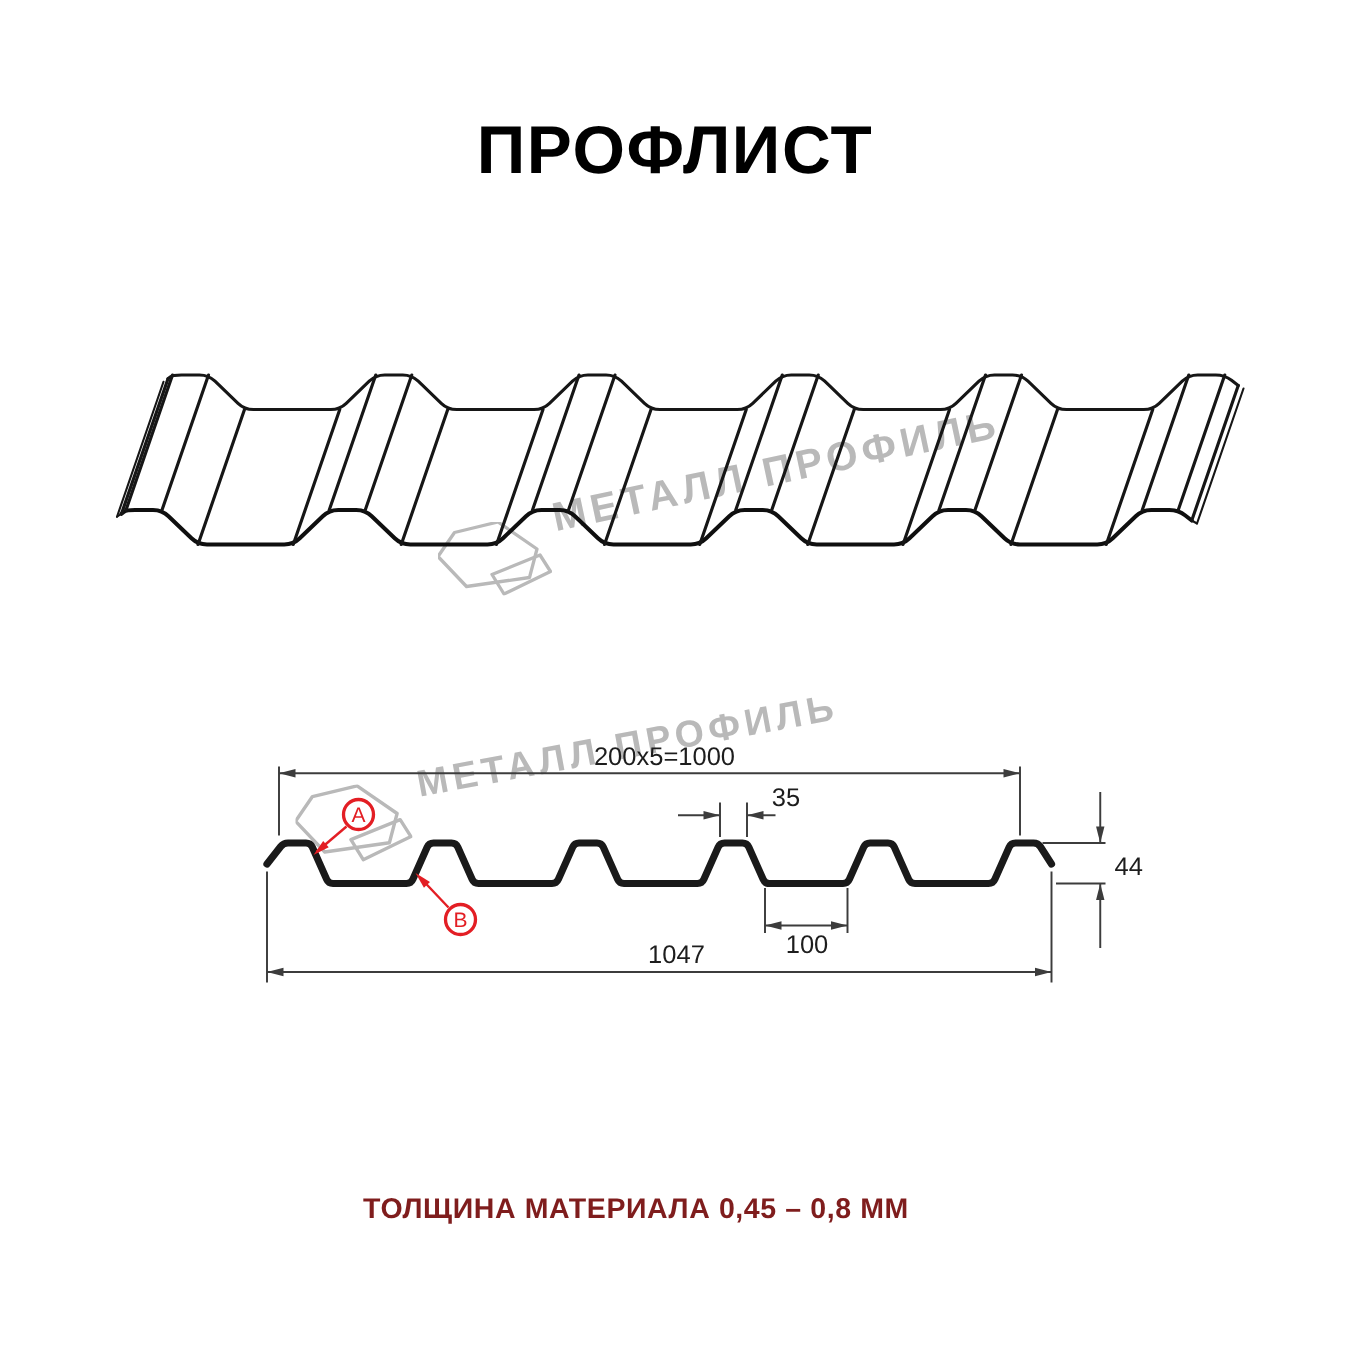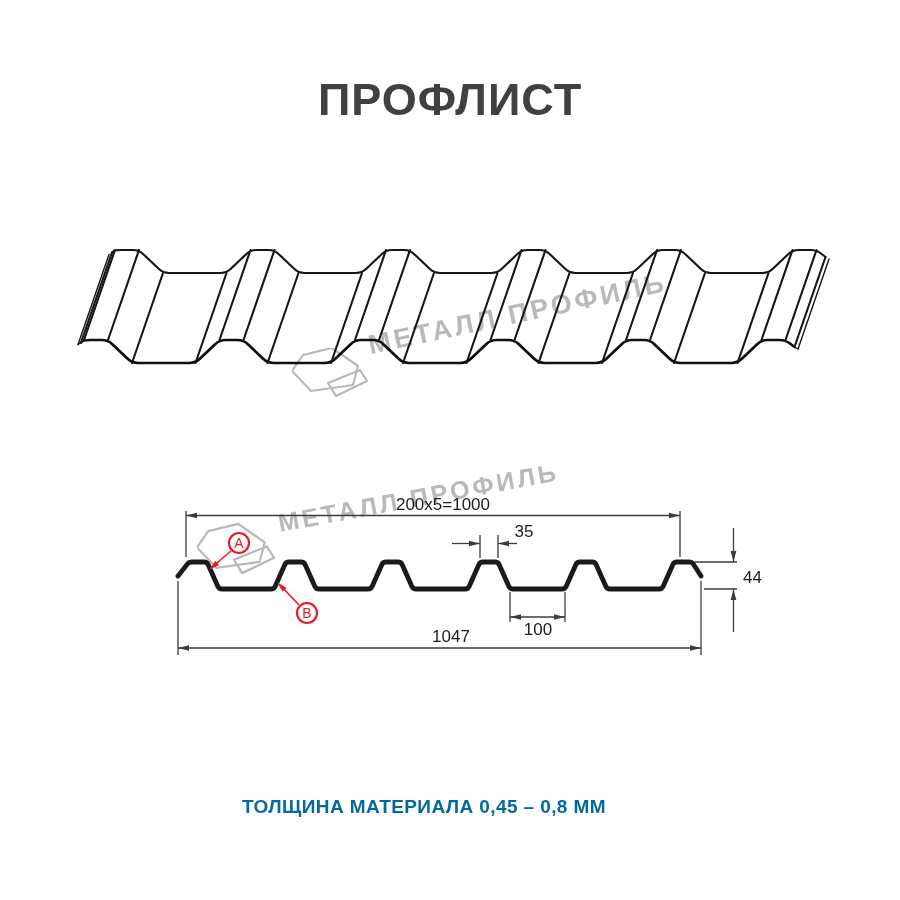--- a/index.html
+++ b/index.html
@@ -1,23 +1,23 @@
 <!DOCTYPE html>
 <html><head>
 <meta charset="utf-8">
 <style>
   html,body{margin:0;padding:0;background:#ffffff;}
   #stage{position:relative;width:900px;height:900px;background:#ffffff;overflow:hidden;
          font-family:"Liberation Sans",sans-serif;}
   .title{position:absolute;left:0;top:74px;width:900px;text-align:center;
-         font-size:45px;font-weight:bold;color:#404040;letter-spacing:1px;}
+         font-size:45px;font-weight:bold;color:#000000;letter-spacing:1px;}
   .subtitle{position:absolute;left:0;top:128px;width:900px;text-align:center;
          font-size:19px;font-weight:bold;color:#111;letter-spacing:0.5px;}
   .footnote{position:absolute;left:0;top:796px;width:848px;text-align:center;
-         font-size:19px;font-weight:bold;color:#0369a1;letter-spacing:0.4px;}
+         font-size:19px;font-weight:bold;color:#7f1d1d;letter-spacing:0.4px;}
   .wm-text{position:absolute;color:#b9b9b9;font-weight:bold;white-space:nowrap;
          transform-origin:0 100%;letter-spacing:3.2px;}
   #wm1-text{left:372px;top:330px;font-size:27px;transform:rotate(-12deg);}
   #wm2-text{left:281px;top:509px;font-size:25px;transform:rotate(-10.5deg);}
   .wm-logo{position:absolute;}
   #wm1-logo{left:292px;top:348px;}
   #wm2-logo{left:197px;top:523px;}
   svg{display:block;}
   #art{position:absolute;left:0;top:0;}
   

